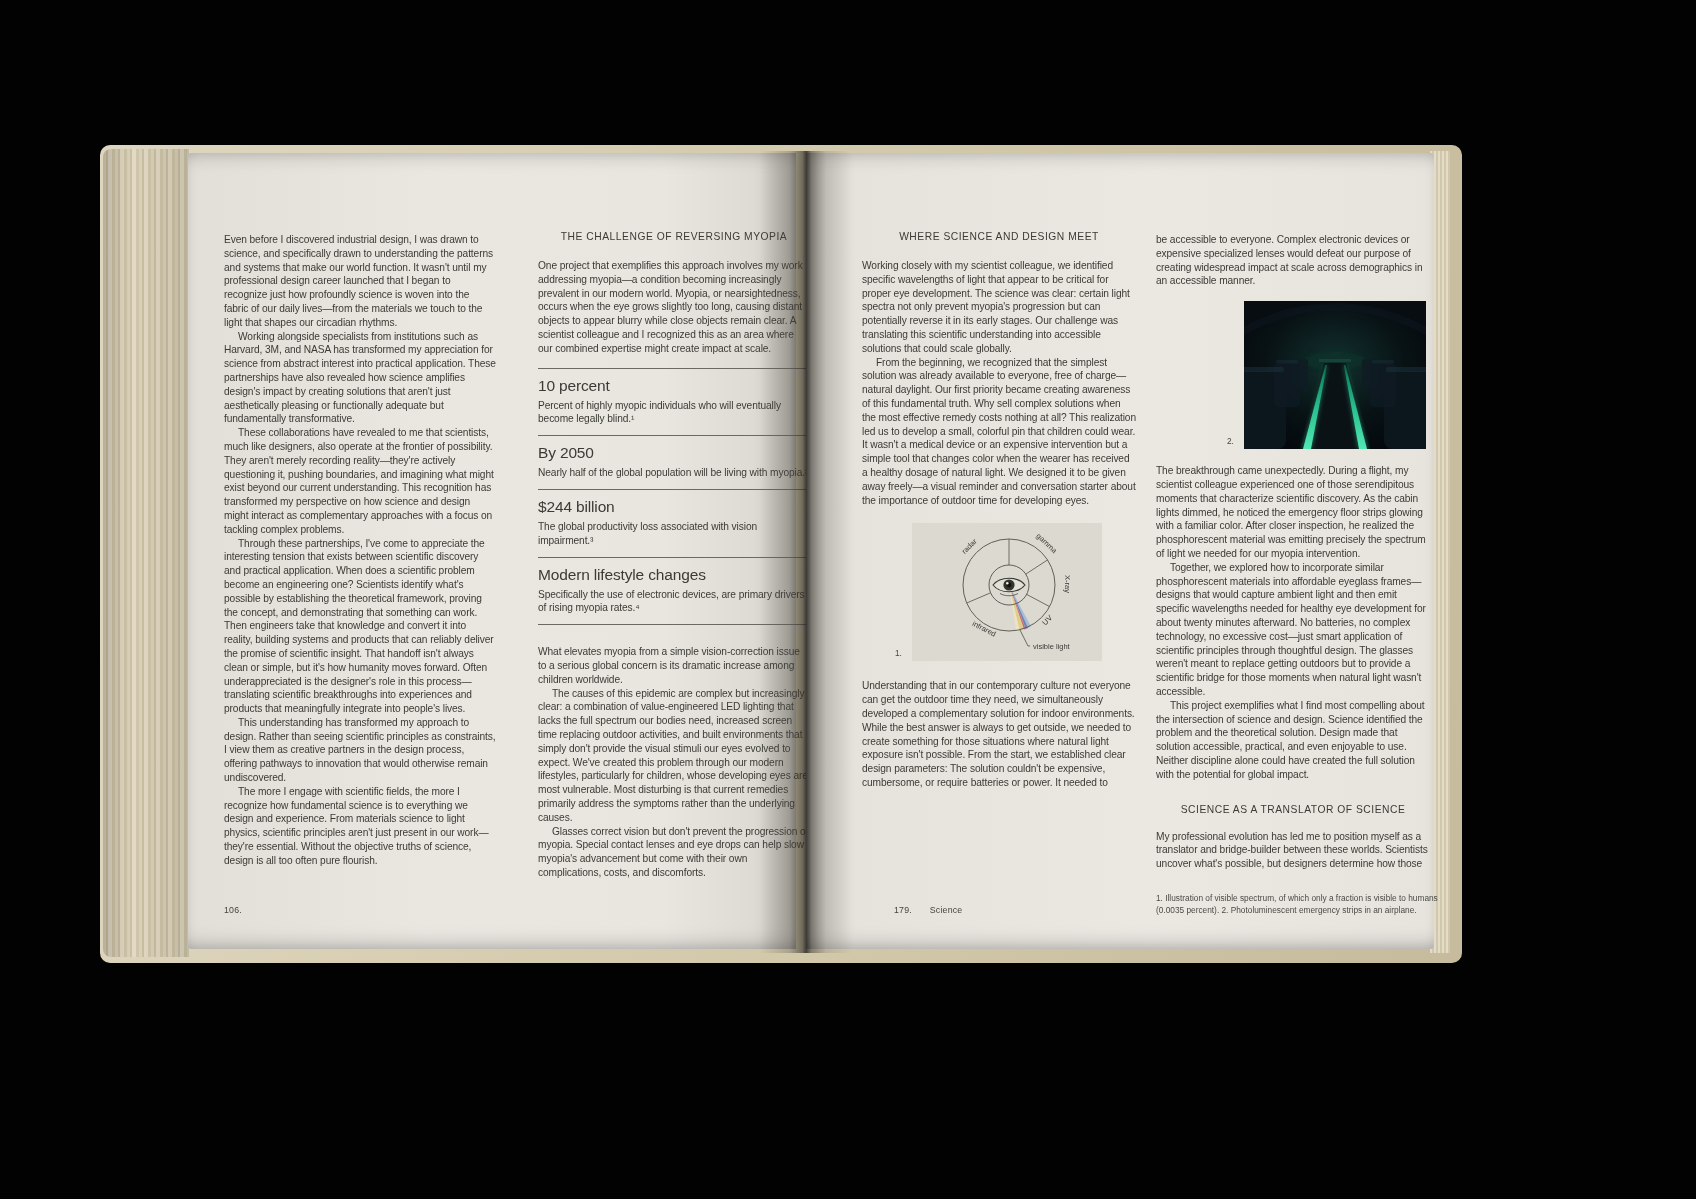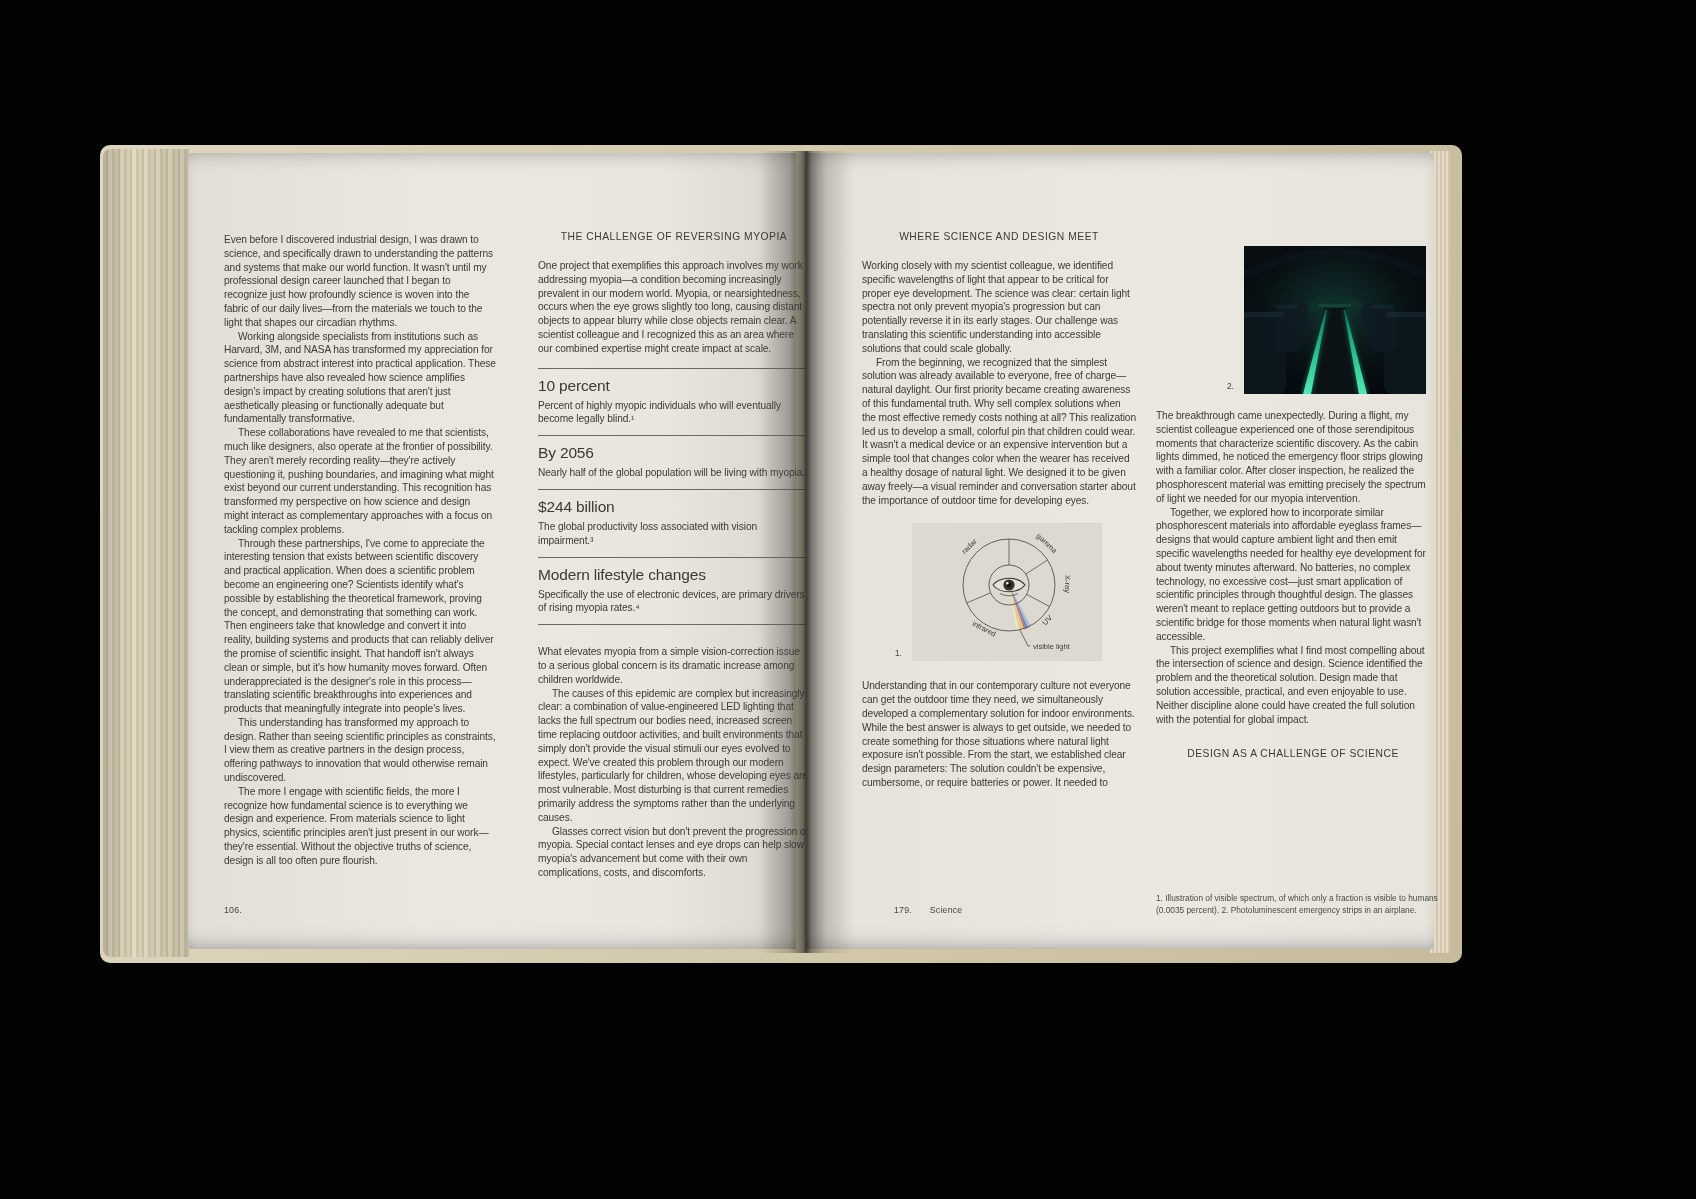--- a/index.html
+++ b/index.html
@@ -71,21 +71,21 @@
 
       <div class="col col-l2">
         <h2 class="colhead">THE CHALLENGE OF REVERSING MYOPIA</h2>
         <p class="body">One project that exemplifies this approach involves my work addressing myopia—a condition becoming increasingly prevalent in our modern world. Myopia, or nearsightedness, occurs when the eye grows slightly too long, causing distant objects to appear blurry while close objects remain clear. A scientist colleague and I recognized this as an area where our combined expertise might create impact at scale.</p>
         <div class="stats">
           <div class="stat">
             <p class="stat-headline">10 percent</p>
             <p class="body">Percent of highly myopic individuals who will eventually become legally blind.¹</p>
           </div>
           <div class="stat">
-            <p class="stat-headline">By 2056</p>
+            <p class="stat-headline">By 2050</p>
             <p class="body">Nearly half of the global population will be living with myopia.²</p>
           </div>
           <div class="stat">
             <p class="stat-headline">$244 billion</p>
             <p class="body">The global productivity loss associated with vision impairment.³</p>
           </div>
           <div class="stat">
             <p class="stat-headline">Modern lifestyle changes</p>
             <p class="body">Specifically the use of electronic devices, are primary drivers of rising myopia rates.⁴</p>
           </div>
@@ -140,20 +140,21 @@
             <polyline points="108,107 116,123 118,123" fill="none" stroke="#3b3a36" stroke-width="0.7"></polyline>
             <text x="121" y="125.5" font-size="7.5" fill="#3b3a36">visible light</text>
           </svg>
           <div class="fig-marker">1.</div>
         </div>
 
         <p class="body">Understanding that in our contemporary culture not everyone can get the outdoor time they need, we simultaneously developed a complementary solution for indoor environments. While the best answer is always to get outside, we needed to create something for those situations where natural light exposure isn't possible. From the start, we established clear design parameters: The solution couldn't be expensive, cumbersome, or require batteries or power. It needed to</p>
       </div>
 
       <div class="col col-r2">
+        <p class="body">be accessible to everyone. Complex electronic devices or expensive specialized lenses would defeat our purpose of creating widespread impact at scale across demographics in an accessible manner.</p>
 
         <div class="fig2-wrap">
           <svg width="182" height="148" viewBox="0 0 182 148" xmlns="http://www.w3.org/2000/svg">
             <defs>
               <radialGradient id="cabinGlow" cx="50%" cy="42%" r="70%">
                 <stop offset="0%" stop-color="#12312e"></stop>
                 <stop offset="55%" stop-color="#081215"></stop>
                 <stop offset="100%" stop-color="#03060a"></stop>
               </radialGradient>
               <linearGradient id="stripG" x1="0" y1="1" x2="0" y2="0">
@@ -192,21 +193,22 @@
             <polygon points="114,148 124,148 101.5,64 99.5,64" fill="#35d3a0" opacity="0.4" filter="url(#soft)"></polygon>
             <polygon points="59,148 67,148 83,64 81.4,64" fill="url(#stripG)"></polygon>
             <polygon points="115,148 123,148 101.4,64 99.8,64" fill="url(#stripG)"></polygon>
           </svg>
           <div class="fig-marker">2.</div>
         </div>
 
         <p class="body">The breakthrough came unexpectedly. During a flight, my scientist colleague experienced one of those serendipitous moments that characterize scientific discovery. As the cabin lights dimmed, he noticed the emergency floor strips glowing with a familiar color. After closer inspection, he realized the phosphorescent material was emitting precisely the spectrum of light we needed for our myopia intervention.</p>
         <p class="body ind">Together, we explored how to incorporate similar phosphorescent materials into affordable eyeglass frames—designs that would capture ambient light and then emit specific wavelengths needed for healthy eye development for about twenty minutes afterward. No batteries, no complex technology, no excessive cost—just smart application of scientific principles through thoughtful design. The glasses weren't meant to replace getting outdoors but to provide a scientific bridge for those moments when natural light wasn't accessible.</p>
         <p class="body ind">This project exemplifies what I find most compelling about the intersection of science and design. Science identified the problem and the theoretical solution. Design made that solution accessible, practical, and even enjoyable to use. Neither discipline alone could have created the full solution with the potential for global impact.</p>
-        <h2 class="colhead mid">DESIGN AS A CHALLENGE OF SCIENCE</h2>
+        <h2 class="colhead mid">SCIENCE AS A TRANSLATOR OF SCIENCE</h2>
+        <p class="body">My professional evolution has led me to position myself as a translator and bridge-builder between these worlds. Scientists uncover what's possible, but designers determine how those</p>
       </div>
 
       <div class="footnote">1. Illustration of visible spectrum, of which only a fraction is visible to humans (0.0035 percent). 2. Photoluminescent emergency strips in an airplane.</div>
 
       <div class="pagenum pn-right">
         <span>179.</span><span class="pn-label">Science</span>
       </div>
     </div>
 
     <div class="gutter"></div>

